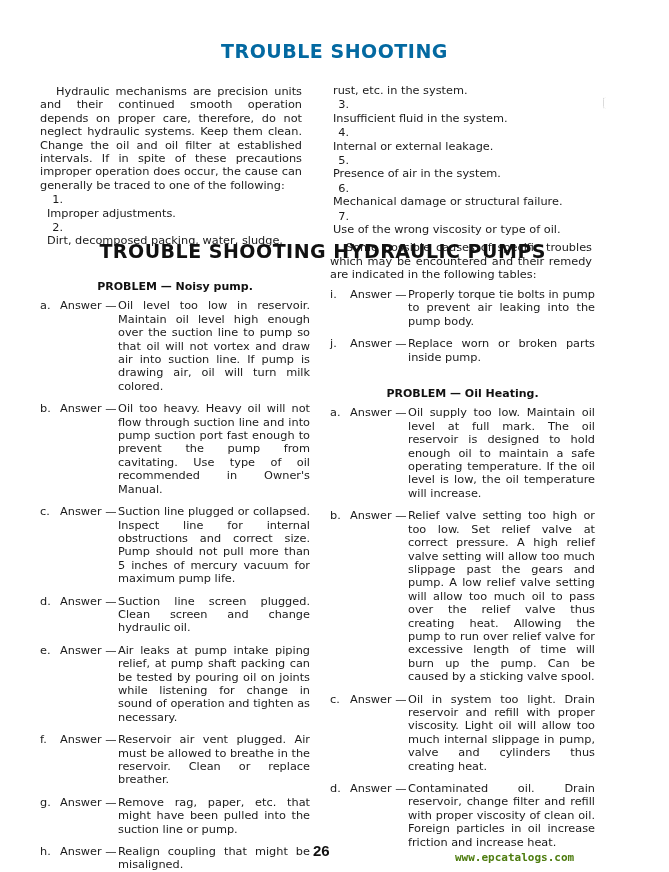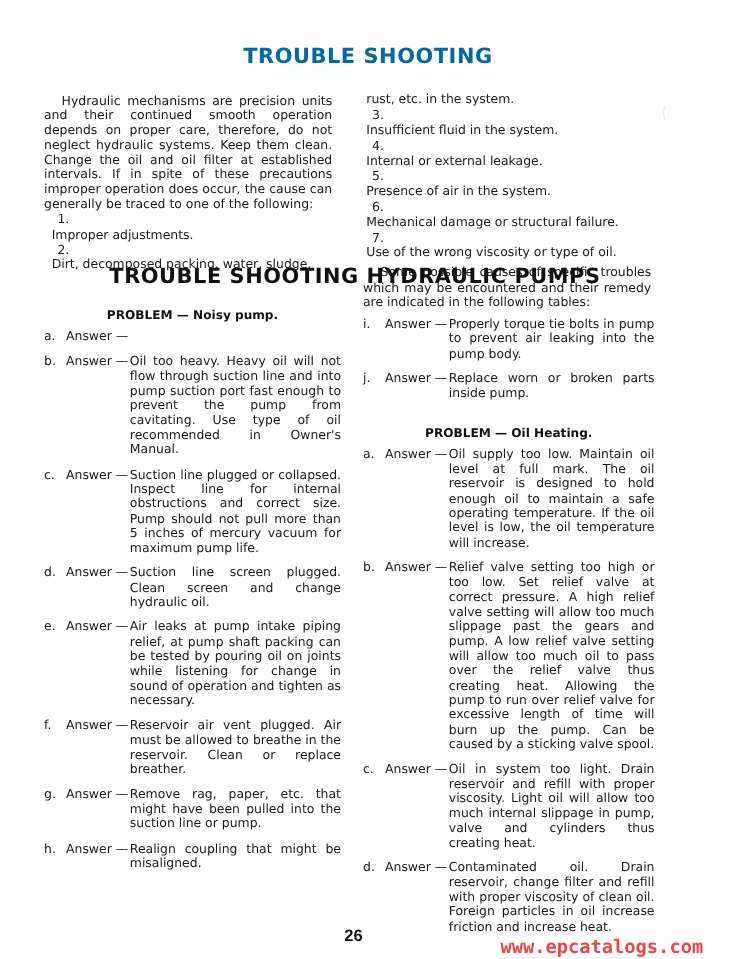--- a/index.html
+++ b/index.html
@@ -39,21 +39,21 @@
   .answer .lbl { width: 58px; flex: none; white-space: nowrap; }
   .answer .text { flex: 1; text-align: justify; }
   .spacer-problem { height: 14px; }
 
   .page-number {
     position: absolute; left: 313px; top: 842px;
     font-family: "Liberation Sans", sans-serif; font-weight: bold; font-size: 15px; color: #111;
   }
   .watermark {
     position: absolute; left: 455px; top: 851px;
-    font-family: "DejaVu Sans Mono", monospace; font-weight: bold; font-size: 17px; color: #ef4444; text-align: right;
+    font-family: "DejaVu Sans Mono", monospace; font-weight: bold; font-size: 11px; color: #4d7c0f; text-align: right;
   }
   .speck {
     position: absolute; left: 603px; top: 97px; width: 3px; height: 12px;
     border-left: 1px dotted #b8b8b8; border-radius: 3px 0 0 3px;
   }
 </style>
 </head>
 <body>
 
 <div class="title">TROUBLE SHOOTING</div>
@@ -105,20 +105,21 @@
 <div class="speck"></div>
 
 <div class="subtitle">TROUBLE SHOOTING HYDRAULIC PUMPS</div>
 
 <div class="col main-left">
   <div class="problem">PROBLEM — Noisy pump.</div>
 
   <div class="answer">
     <span class="letter">a.</span>
     <span class="lbl">Answer —</span>
+    <span class="text">Oil level too low in reservoir. Maintain oil level high enough over the suction line to pump so that oil will not vortex and draw air into suction line. If pump is drawing air, oil will turn milk colored.</span>
   </div>
   <div class="answer">
     <span class="letter">b.</span>
     <span class="lbl">Answer —</span>
     <span class="text">Oil too heavy. Heavy oil will not flow through suction line and into pump suction port fast enough to prevent the pump from cavitating. Use type of oil recommended in Owner's Manual.</span>
   </div>
   <div class="answer">
     <span class="letter">c.</span>
     <span class="lbl">Answer —</span>
     <span class="text">Suction line plugged or collapsed. Inspect line for internal obstructions and correct size. Pump should not pull more than 5 inches of mercury vacuum for maximum pump life.</span>

